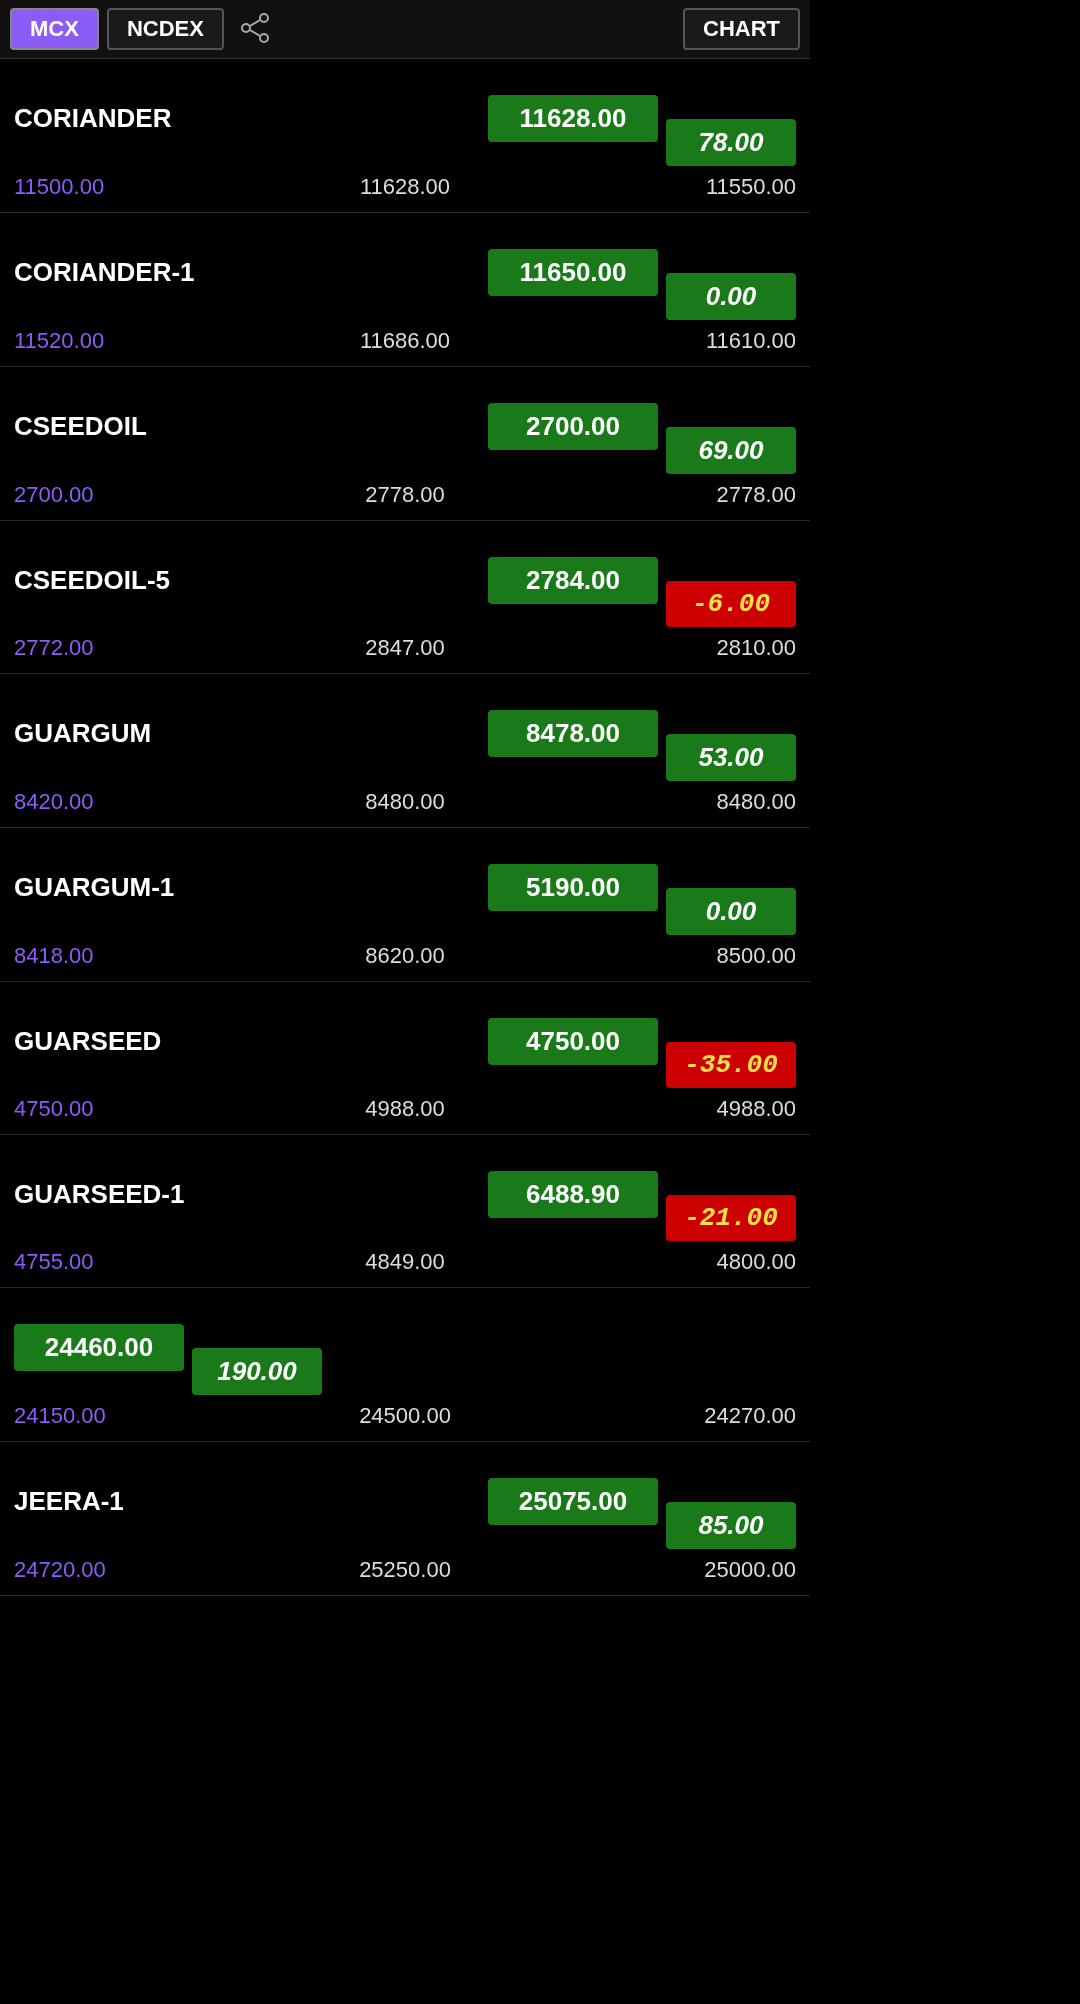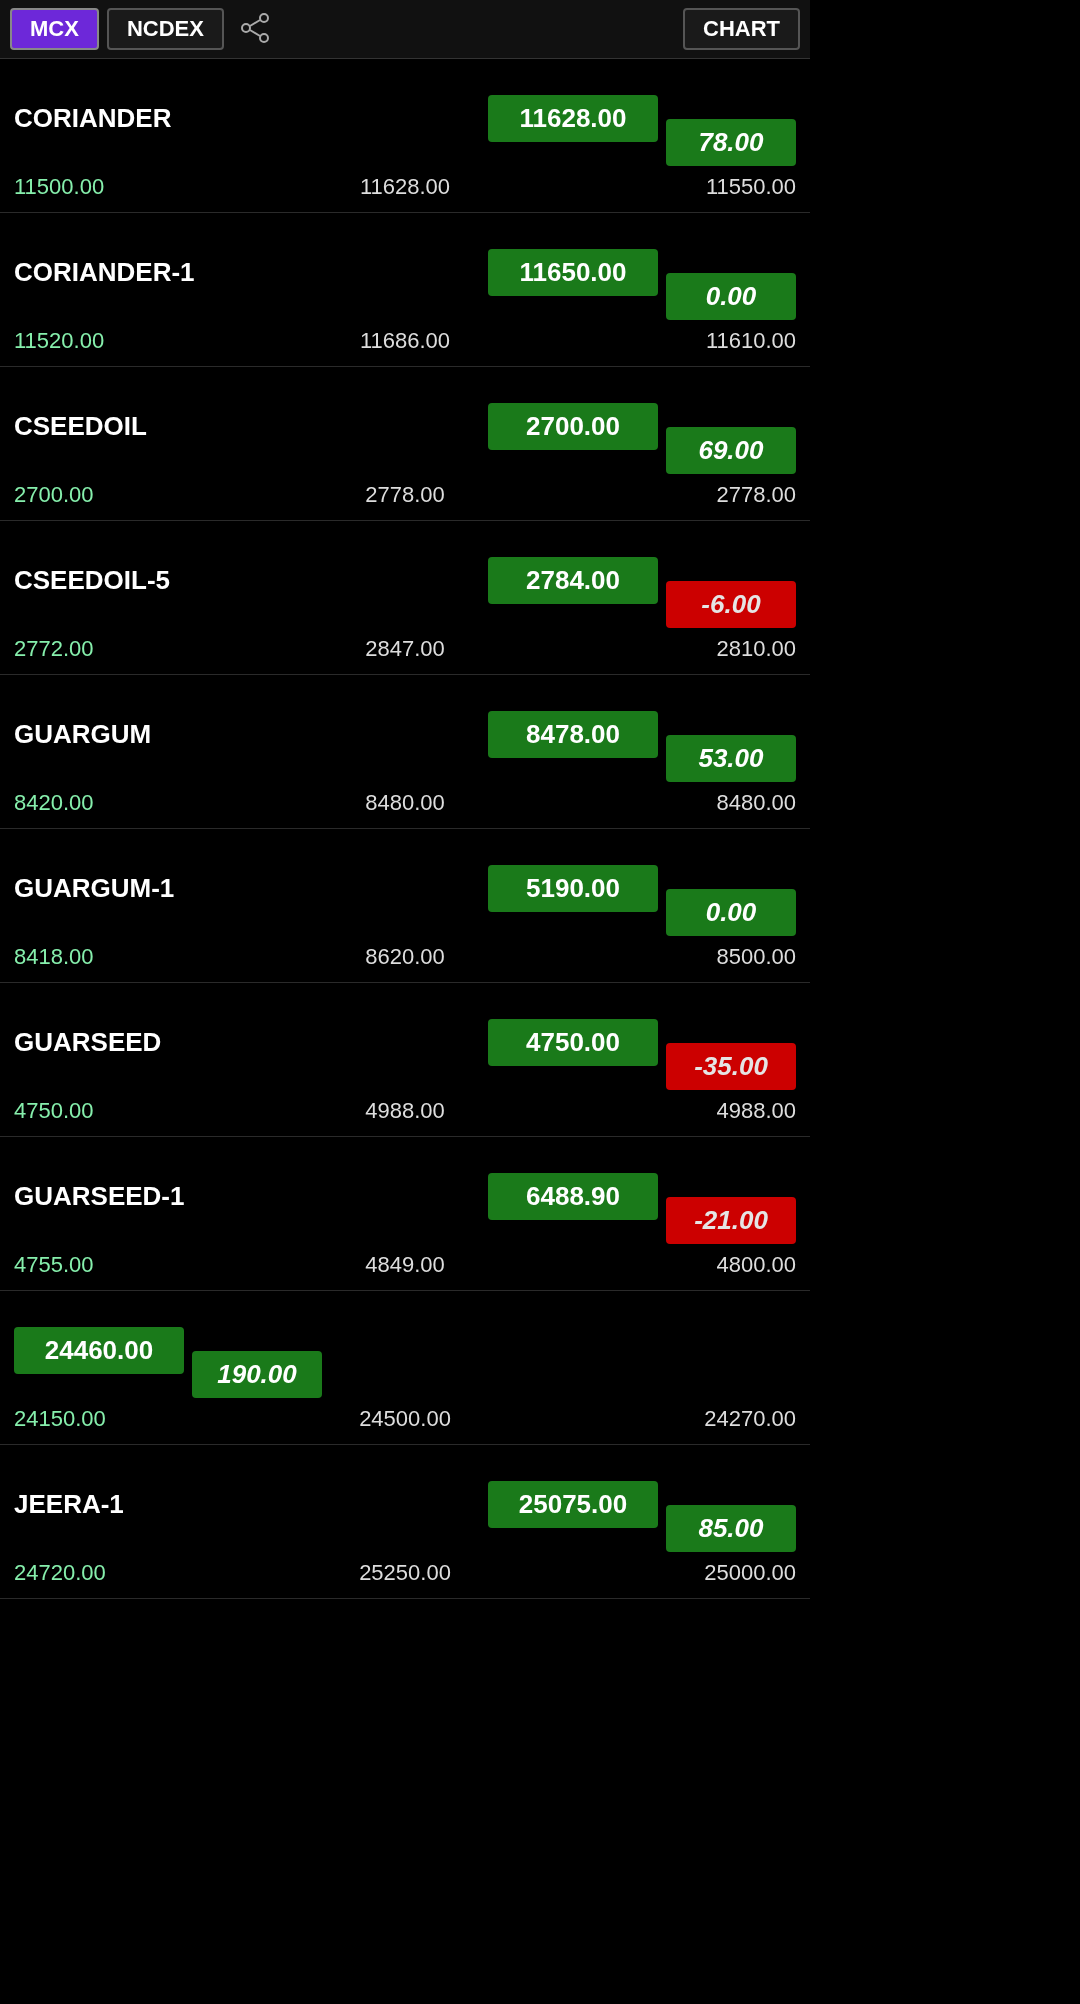--- a/index.html
+++ b/index.html
@@ -25,21 +25,21 @@
       background: #1a1a1a;
       border: 2px solid #555;
       color: #fff;
       font-size: 22px;
       font-weight: bold;
       padding: 6px 18px;
       border-radius: 4px;
       cursor: pointer;
     }
     .header-btn.active {
-      background: #6d28d9;
+      background: #8b5cf6;
       border-color: #888;
     }
     .share-btn {
       background: none;
       border: none;
       cursor: pointer;
       padding: 4px 8px;
     }
     .share-icon {
       width: 30px;
@@ -97,30 +97,31 @@
     .change-badge.positive {
       background: #1a7a1a;
       color: #fff;
     }
     .change-badge.neutral {
       background: #1a7a1a;
       color: #fff;
     }
     .change-badge.negative {
       background: #cc0000;
-      color: #e5e5e5;
+      color: #fde047;
+      font-family: Liberation Mono, monospace;
     }
     .commodity-row-bottom {
       display: flex;
       padding: 4px 14px 12px 14px;
       gap: 0;
     }
     .sub-val {
       font-size: 22px;
-      color: #86efac;
+      color: #8b5cf6;
       flex: 1;
       text-align: left;
     }
     .sub-val2 {
       font-size: 22px;
       color: #ddd;
       flex: 1;
       text-align: center;
     }
     .sub-val3 {

